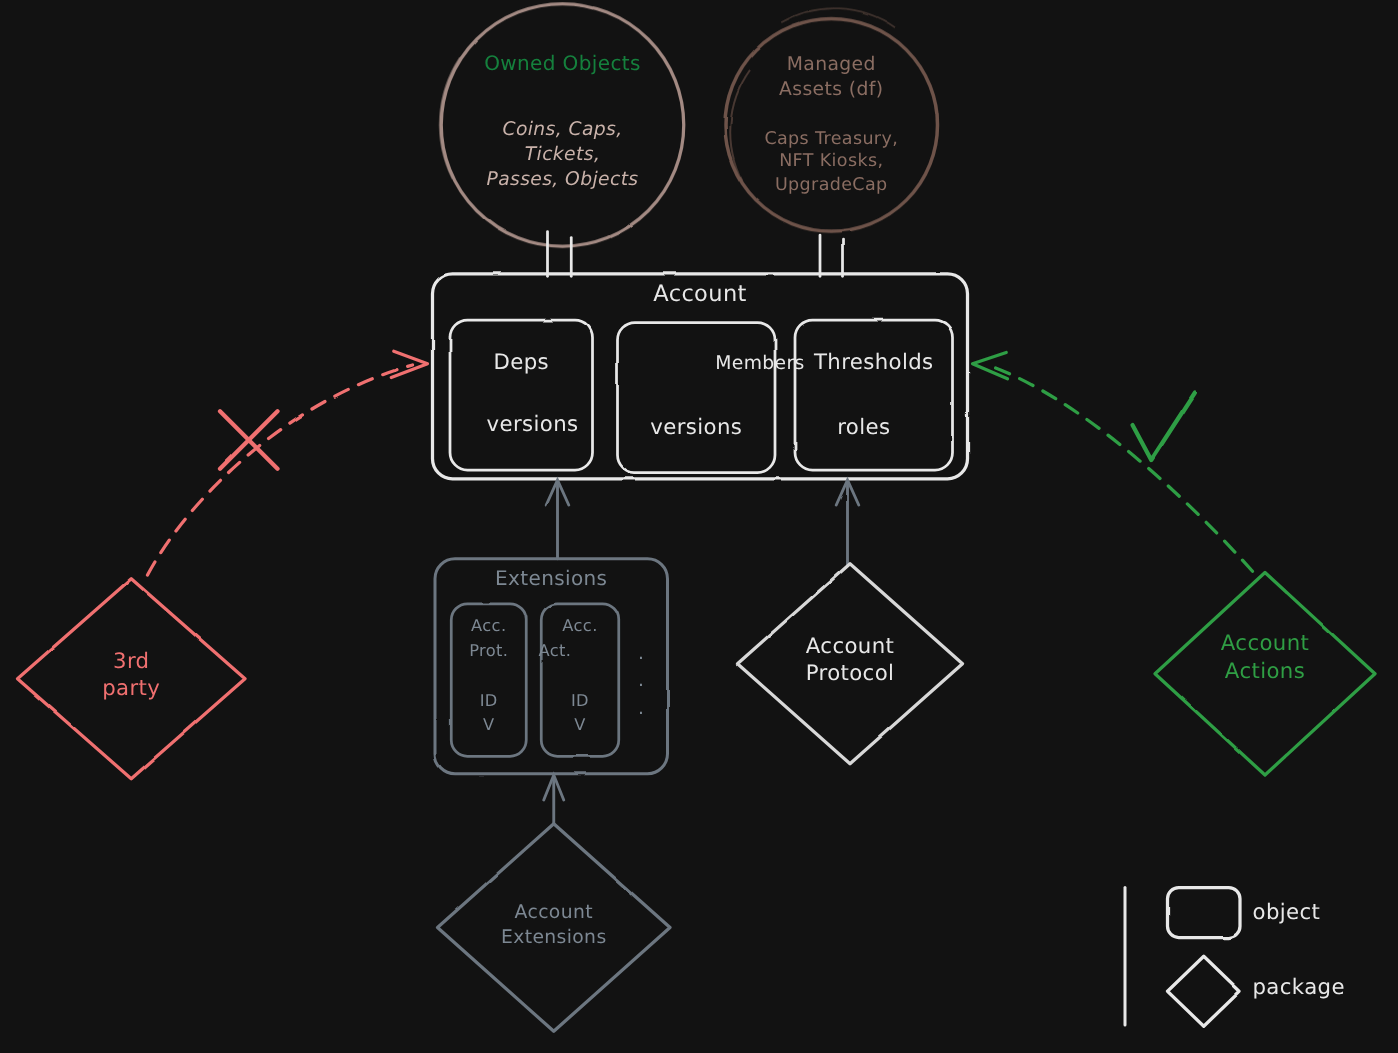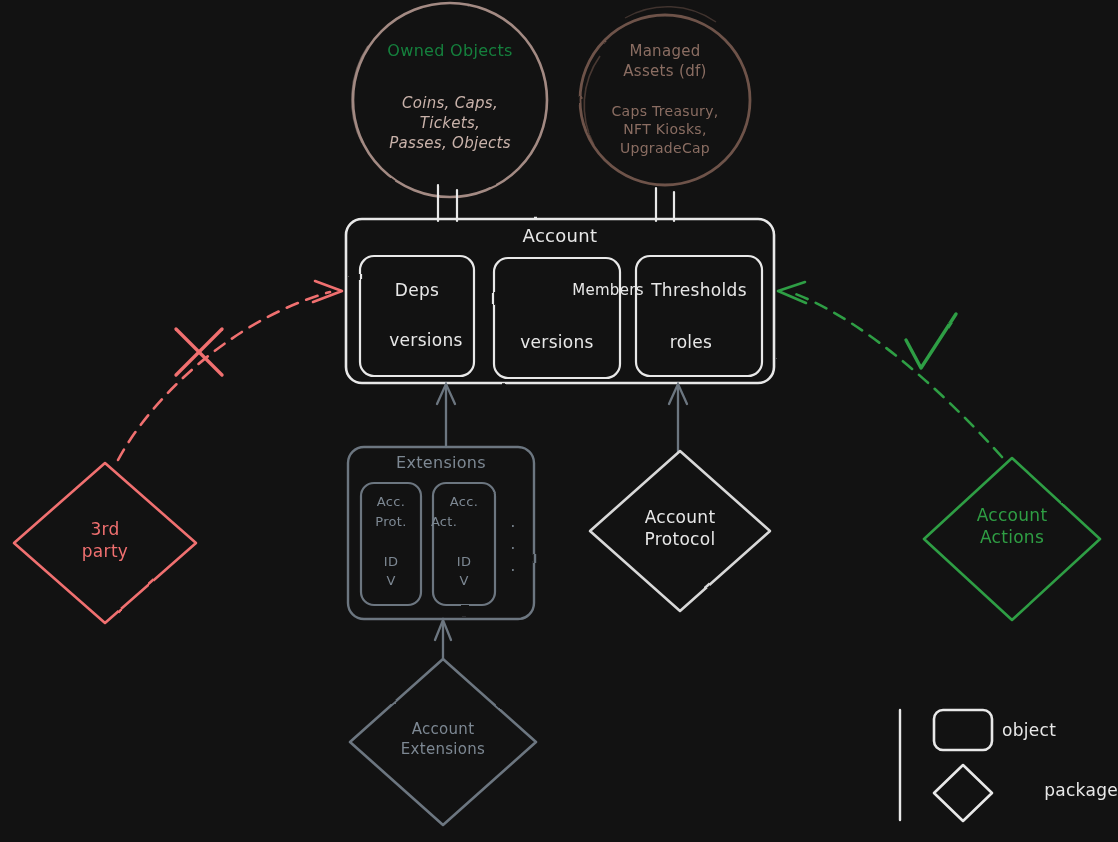--- a/index.html
+++ b/index.html
@@ -202,15 +202,15 @@
   <div class="lbl" style="left:610px; top:506px; width:140px; font-size:17px; color:#e8e8e8;">Account
 Protocol</div>
 
   <div class="lbl" style="left:942px; top:504px; width:140px; font-size:17px; color:#2f9e44;">Account
 Actions</div>
 
   <div class="lbl" style="left:373px; top:720px; width:140px; font-size:15px; color:#7d8893;">Account
 Extensions</div>
 
   <div class="lbl" style="left:1002px; top:719px; width:110px; font-size:17px; color:#e8e8e8; text-align:left;">object</div>
-  <div class="lbl" style="left:1002px; top:779px; width:116px; font-size:17px; color:#e8e8e8; text-align:right;">package</div>
+  <div class="lbl" style="left:1002px; top:779px; width:116px; font-size:17px; color:#e8e8e8; text-align:left;">package</div>
 
 </div>
 
 </body></html>

